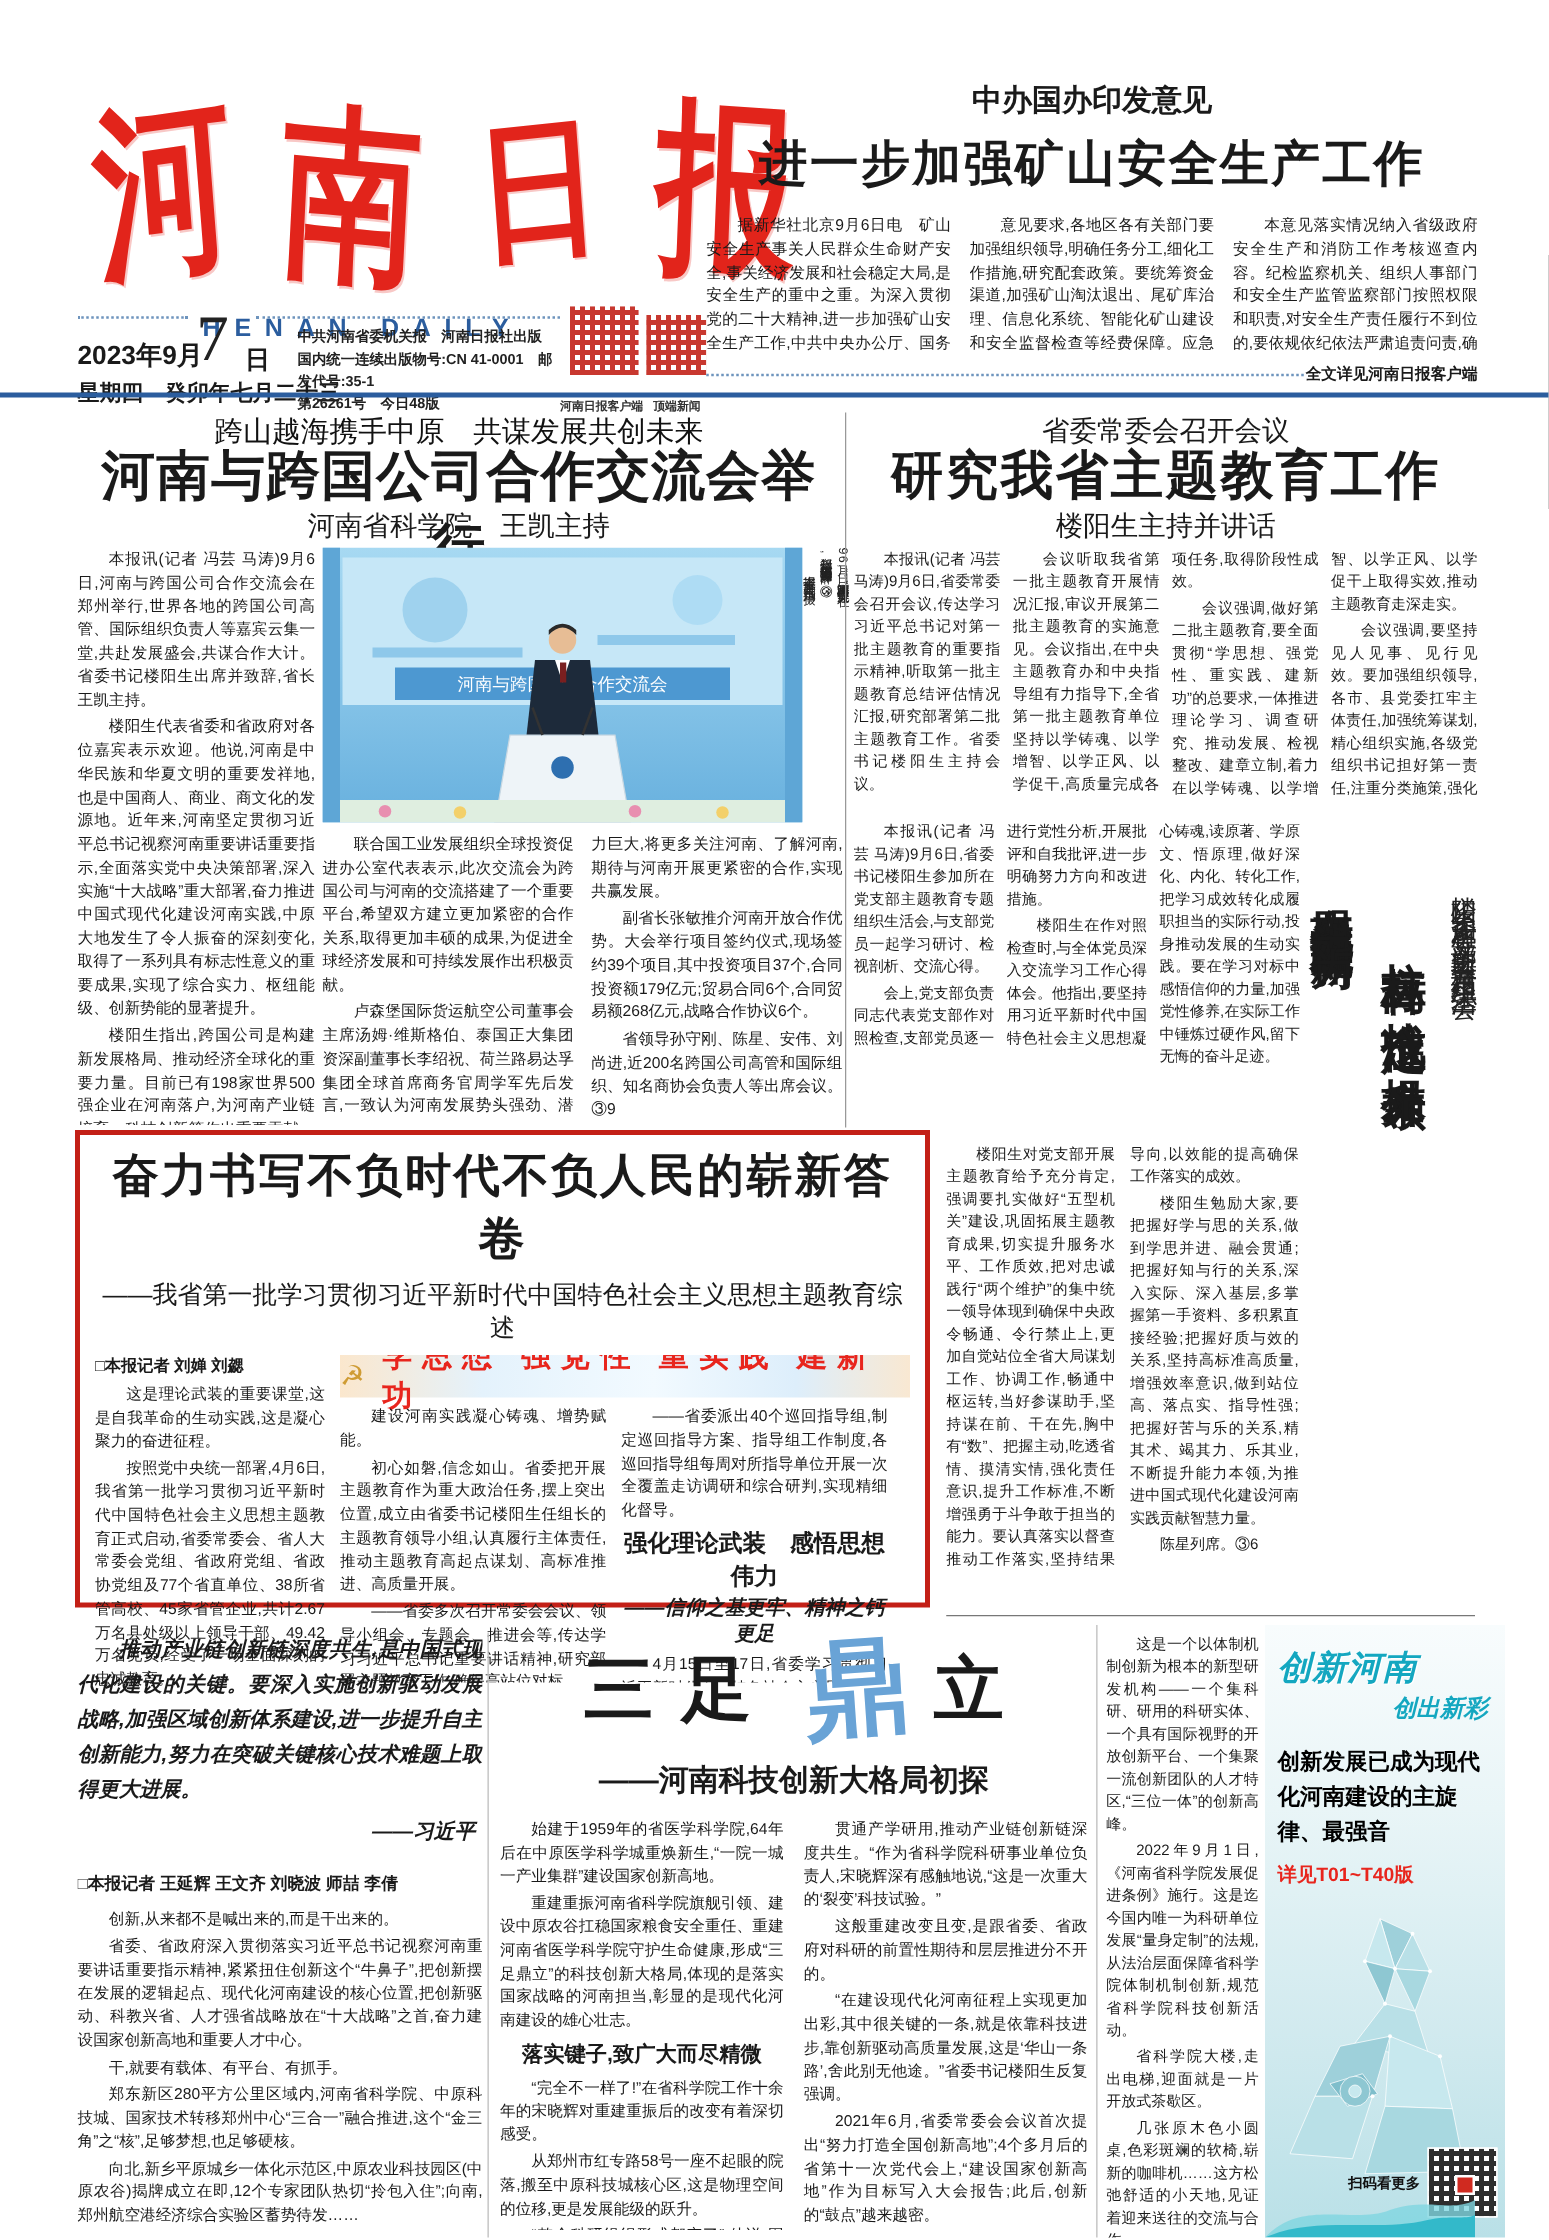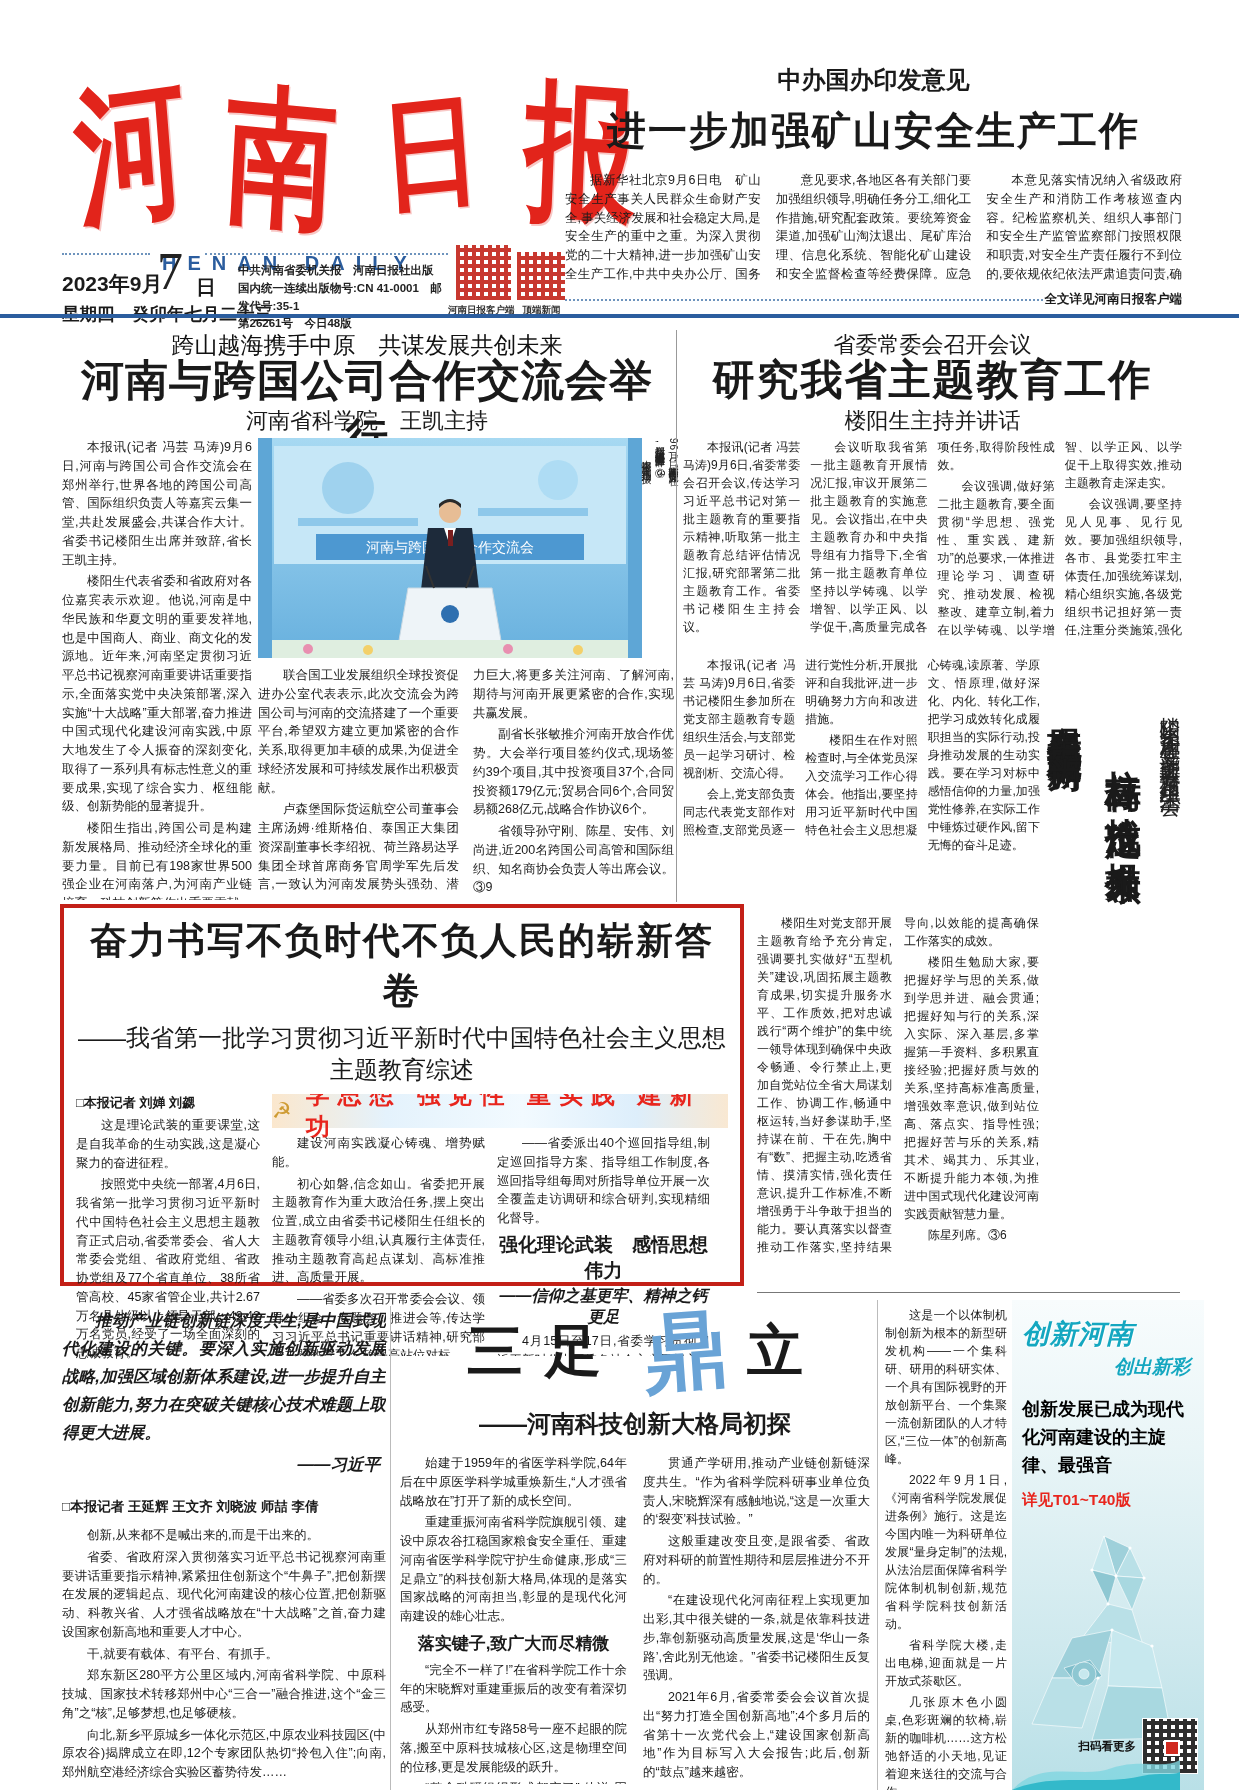--- a/index.html
+++ b/index.html
@@ -25,21 +25,21 @@
   .date-7{left:157px;top:242px;font-size:52px;font-weight:500;font-family:"Liberation Serif",serif;color:#222;}
   .date-ri{left:196px;top:274px;font-size:20px;font-weight:700;}
   .date-week{left:62px;top:302px;font-size:17.5px;font-weight:700;}
   .pubinfo{left:238px;top:262px;width:214px;font-size:11.5px;font-weight:700;line-height:1.55;color:#222;}
   .qr{background-color:#fff;border:1px solid #fff;
       background-image:repeating-linear-gradient(0deg,currentColor 0 4px,transparent 4px 8px),
                        repeating-linear-gradient(90deg,currentColor 0 4px,rgba(255,255,255,0) 4px 8px);}
   .qr-red{color:#c8382f;}
   .qr-dark{color:#2e2e2e;position:relative;}
   .qr-dark::after{content:"";position:absolute;left:50%;top:50%;width:12px;height:12px;margin:-6px 0 0 -6px;background:#d02a20;border:2px solid #fff;}
-  .qr-labels{left:448px;top:304px;width:130px;font-size:9.5px;font-weight:700;display:flex;gap:8px;color:#333;}
+  .qr-labels{left:448px;top:319px;width:130px;font-size:9.5px;font-weight:700;display:flex;gap:8px;color:#333;}
   
   .mine{left:565px;top:64px;width:617px;}
   .mine .kicker{font-size:24px;font-weight:700;}
   .mine .hl{font-size:39px;font-weight:900;letter-spacing:2px;margin-top:8px;}
   .mine .bodycols{display:flex;gap:15px;margin-top:13px;height:114px;overflow:hidden;}
   .mine .bodycols>div{flex:1;font-size:12.5px;}
   .mine .foot{display:flex;align-items:center;gap:2px;margin-top:6px;}
   .mine .foot .dotrule{flex:1;}
   .mine .foot span{font-size:12.5px;font-weight:700;}
   .bluerule{left:0;top:314px;width:1239px;height:4px;background:#2b5d9e;}
@@ -63,21 +63,21 @@
   .ly-b{left:757px;top:914px;width:282px;height:368px;column-count:2;column-gap:12px;font-size:12px;}
   .vtext{writing-mode:vertical-rl;}
   .ly-vkicker{left:1156px;top:700px;height:566px;font-size:21px;letter-spacing:4px;color:#222;}
   .ly-vh1{left:1098px;top:742px;height:540px;font-size:36px;font-weight:900;letter-spacing:2px;}
   .ly-vh2{left:1042px;top:700px;height:582px;font-size:34px;font-weight:900;letter-spacing:2px;}
   .hrule-r{left:757px;top:1292px;width:423px;height:1px;background:#777;}
   
   .rbox{left:60px;top:904px;width:684px;height:382px;border:4px solid #c32017;box-sizing:border-box;
         padding:8px 12px 6px;background:#fff;}
   .rb-hl{font-size:37px;font-weight:900;letter-spacing:2px;}
-  .rb-deck{font-size:24px;margin-top:6px;}
+  .rb-deck{font-size:20px;margin-top:6px;}
   .rb-body{display:flex;gap:12px;margin-top:8px;height:266px;overflow:hidden;}
   .rb-c1{width:184px;font-size:12.5px;}
   .rb-byline{font-size:13px;font-weight:700;margin:0 0 4px;}
   .rb-right{flex:1;}
   .banner{height:34px;display:flex;align-items:center;justify-content:center;gap:14px;
           background:linear-gradient(90deg,#fbe7cd,#e4f2fc 25%,#f2faff 55%,#ddeefb 80%,#f9e8d2);}
   .banner .emblem{font-size:22px;color:#cf9c34;line-height:1;}
   .banner .btxt{font-size:24px;font-weight:900;color:#e8251d;letter-spacing:8px;}
   .rb-cols{display:flex;gap:12px;margin-top:6px;height:222px;overflow:hidden;}
   .rb-cols>div{width:213px;font-size:12.5px;}
@@ -309,21 +309,21 @@
   <div class="abs tp-center">
     <div class="tp-hlrow">
       <span class="tp-black">三足</span>
       <span class="tp-ding">鼎</span>
       <span class="tp-black2">立</span>
     </div>
     <div class="ctr tp-deck">——河南科技创新大格局初探</div>
     <div class="tp-cols">
       <div>
         <div>
-            <p class="para">始建于1959年的省医学科学院,64年后在中原医学科学城重焕新生,“人才强省战略放在”打开了新的成长空间。</p>
+            <p class="para">始建于1959年的省医学科学院,64年后在中原医学科学城重焕新生,“一院一城一产业集群”建设国家创新高地。</p>
             <p class="para">重建重振河南省科学院旗舰引领、建设中原农谷扛稳国家粮食安全重任、重建河南省医学科学院守护生命健康,形成“三足鼎立”的科技创新大格局,体现的是落实国家战略的河南担当,彰显的是现代化河南建设的雄心壮志。</p>
           </div>
         <div class="tp-sub">落实键子,致广大而尽精微</div>
         <div>
             <p class="para">“完全不一样了!”在省科学院工作十余年的宋晓辉对重建重振后的改变有着深切感受。</p>
             <p class="para">从郑州市红专路58号一座不起眼的院落,搬至中原科技城核心区,这是物理空间的位移,更是发展能级的跃升。</p>
             <p class="para">“整个科研组织形式都变了”,他说,围绕国家战略需求和河南产业发展,28个子单元像一个个创新“细胞”,在体制机制的沃土中拔节生长、产出成果、解决问题。</p>
           </div>
       </div>
       <div>

